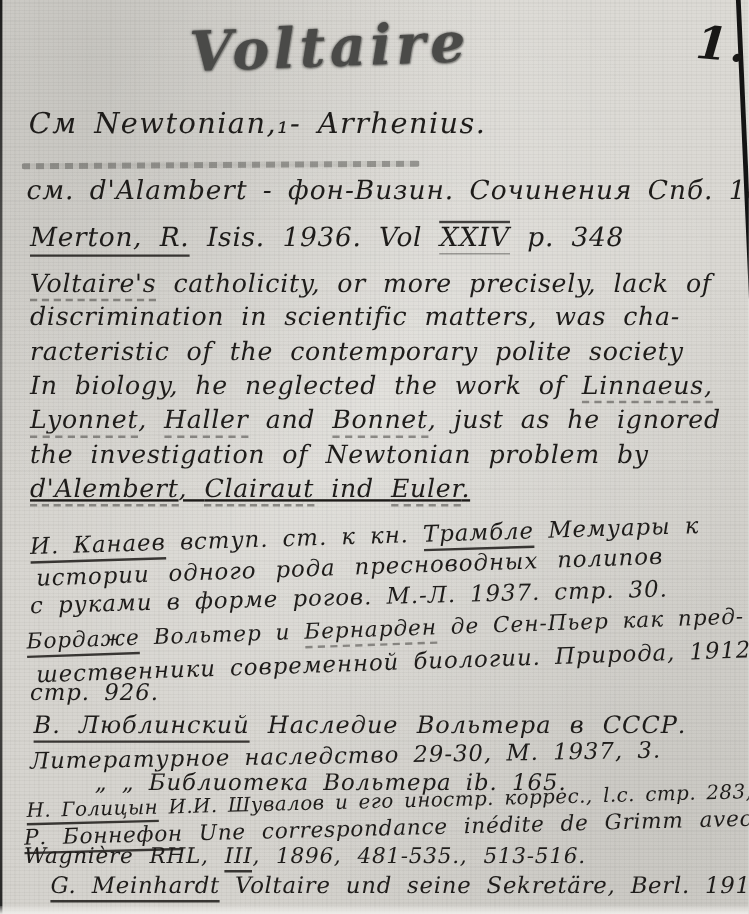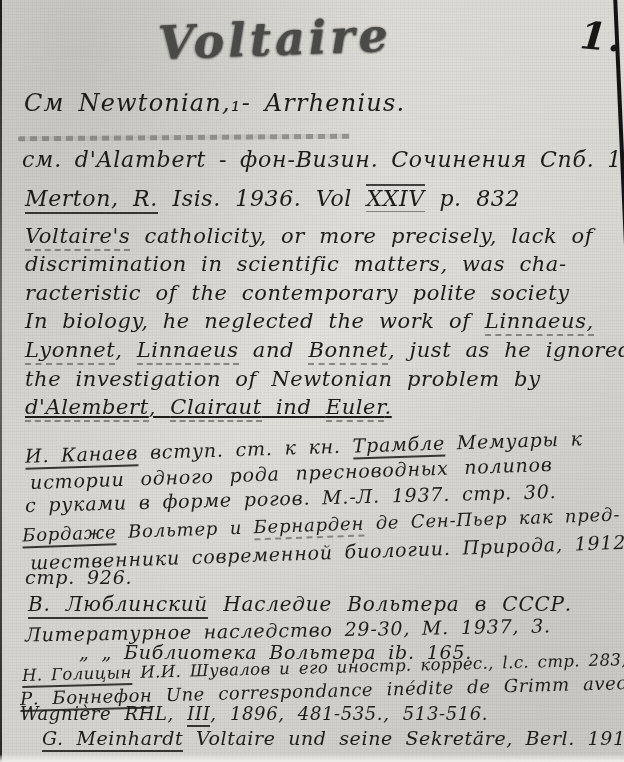--- a/index.html
+++ b/index.html
@@ -66,27 +66,27 @@
 <div class="edge-right-top"></div>
 <div class="edge-bottom"></div>
 
 <div class="title">Voltaire</div>
 <div class="pagenum">1.</div>
 
 <div class="pencil-smudge"></div>
 
 <div class="line ru" style="left:24px;top:90px;font-size:24px;letter-spacing:1.2px;"><span>См Newtonian,₁- Arrhenius.</span></div>
 <div class="line ru" style="left:22px;top:147px;font-size:22px;"><span>см. d'Alambert - фон-Визин. Сочинения Спб. 1866.</span></div>
-<div class="line en" style="left:25px;top:186px;font-size:22px;"><span class="u-s">Merton, R.</span><span> Isis. 1936. Vol </span><span class="u-o">XXIV</span><span> p. 832</span></div>
+<div class="line en" style="left:25px;top:186px;font-size:22px;"><span class="u-s">Merton, R.</span><span> Isis. 1936. Vol </span><span class="u-o">XXIV</span><span> p. 348</span></div>
 
 <div class="line en" style="left:25px;top:224px;font-size:21px;"><span class="u-d">Voltaire's</span><span> catholicity, or more precisely, lack of</span></div>
 <div class="line en" style="left:25px;top:252px;font-size:21px;"><span>discrimination in scientific matters, was cha-</span></div>
 <div class="line en" style="left:25px;top:281px;font-size:21px;"><span>racteristic of the contemporary polite society</span></div>
 <div class="line en" style="left:25px;top:309px;font-size:21px;"><span>In biology, he neglected the work of </span><span class="u-d">Linnaeus,</span></div>
-<div class="line en" style="left:25px;top:338px;font-size:21px;"><span class="u-d">Lyonnet</span><span>, </span><span class="u-d">Linnaeus</span><span> and </span><span class="u-d">Bonnet</span><span>, just as he ignored</span></div>
+<div class="line en" style="left:25px;top:338px;font-size:21px;"><span class="u-d">Lyonnet</span><span>, </span><span class="u-d">Haller</span><span> and </span><span class="u-d">Bonnet</span><span>, just as he ignored</span></div>
 <div class="line en" style="left:25px;top:367px;font-size:21px;"><span>the investigation of Newtonian problem by</span></div>
 <div class="line en" style="left:25px;top:395px;font-size:21px;text-decoration:underline;"><span class="u-d">d'Alembert</span><span>, </span><span class="u-d">Clairaut</span><span> ind </span><span class="u-d">Euler</span><span>.</span></div>
 
 <div class="line ru" style="left:25px;top:437px;font-size:19px;transform:rotate(-1.8deg);"><span class="u-s">И. Канаев</span><span> вступ. ст. к кн. </span><span class="u-s">Трамбле</span><span> Мемуары к</span></div>
 <div class="line ru" style="left:30px;top:463px;font-size:19px;transform:rotate(-2deg);word-spacing:9px;"><span>истории одного рода пресноводных полипов</span></div>
 <div class="line ru" style="left:25px;top:488px;font-size:19px;transform:rotate(-1.5deg);"><span>с руками в форме рогов. М.-Л. 1937. стр. 30.</span></div>
 
 <div class="line ru" style="left:22px;top:515px;font-size:18px;transform:rotate(-2deg);"><span class="u-s">Бордаже</span><span> Вольтер и </span><span class="u-d">Бернарден</span><span> де Сен-Пьер как пред-</span></div>
 <div class="line ru" style="left:30px;top:542px;font-size:19px;transform:rotate(-2deg);"><span>шественники современной биологии. Природа, 1912,</span></div>
 <div class="line ru" style="left:25px;top:567px;font-size:19px;"><span>стр. 926.</span></div>

